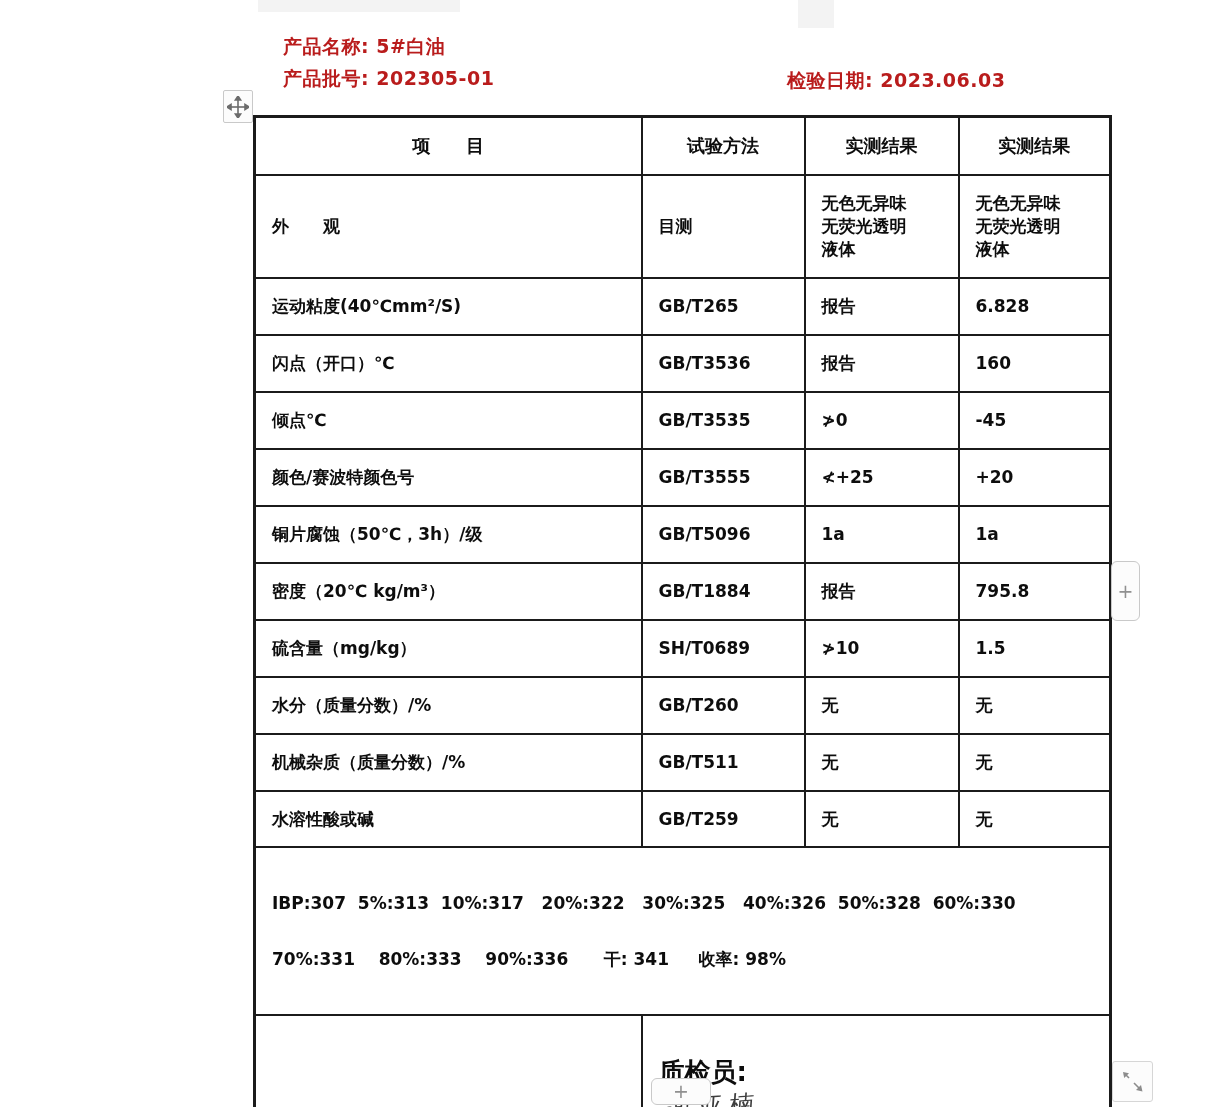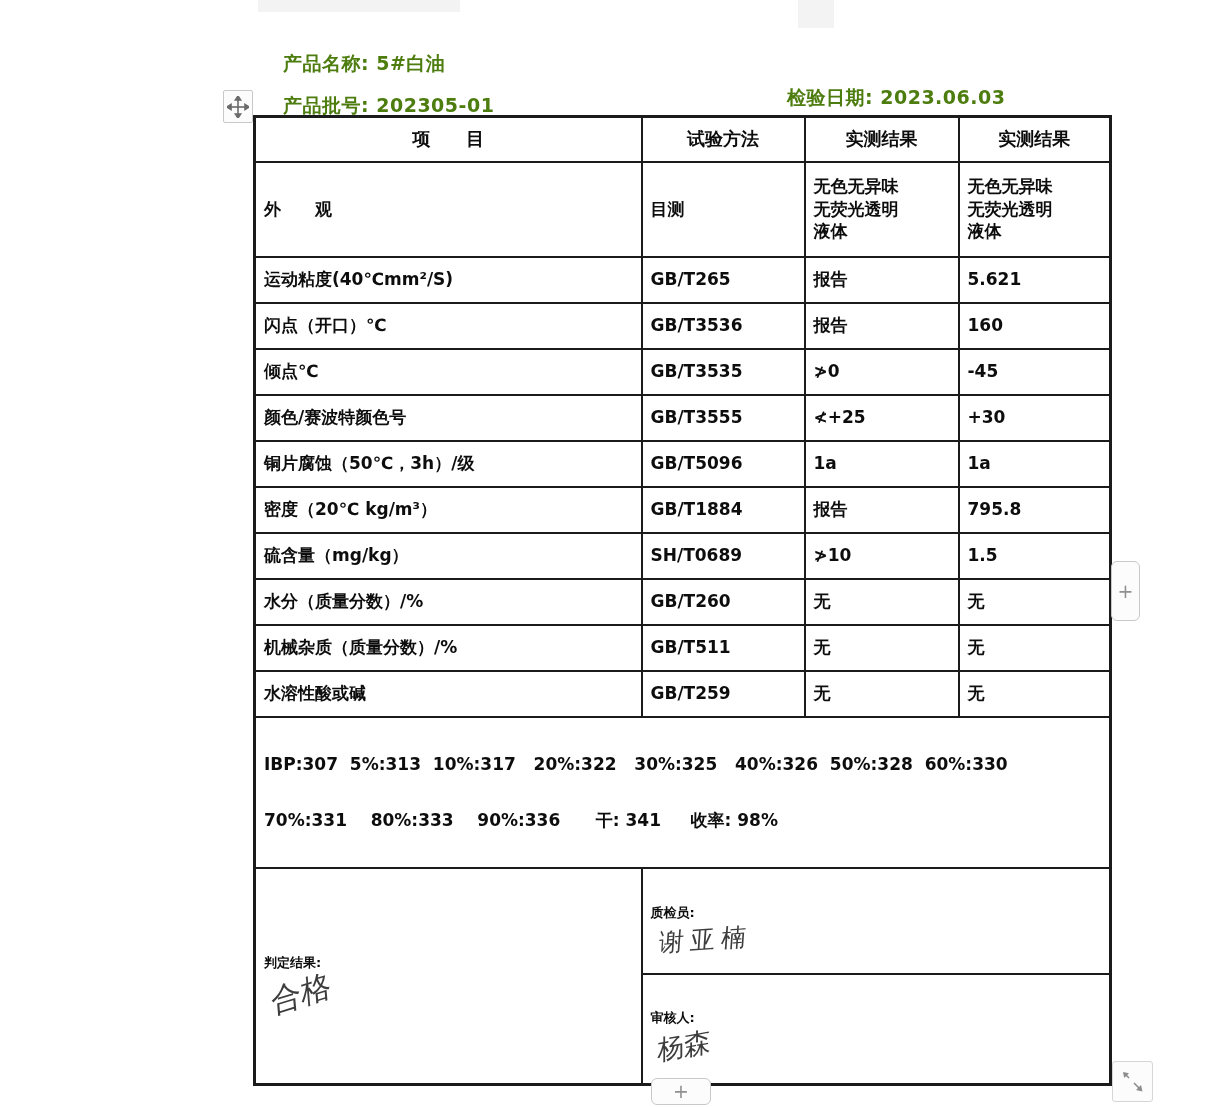--- a/index.html
+++ b/index.html
@@ -2,40 +2,40 @@
 <html><head>
 <meta charset="utf-8">
 <style>
   html,body { margin:0; padding:0; background:#ffffff; }
   body { font-family:"DejaVu Sans","Liberation Sans",sans-serif; }
   #stage { position:relative; width:1231px; height:1107px; background:#ffffff; overflow:hidden; }
 
   .blob { position:absolute; background:#f3f3f3; }
 
   
-  .title-line { position:absolute; font-size:19px; font-weight:bold; color:#4d7c0f; letter-spacing:0.5px; white-space:nowrap;margin-top:17px; }
+  .title-line { position:absolute; font-size:19px; font-weight:bold; color:#b91c1c; letter-spacing:0.5px; white-space:nowrap; }
 
   
   table.doc { position:absolute; left:253px; top:115px; width:856px; border-collapse:collapse; table-layout:fixed; }
-  table.doc td, table.doc th { border:2px solid #1b1b1b; padding:8px; color:#0d0d0d; font-weight:bold; vertical-align:middle; font-size:17px; line-height:1.35; white-space:pre-line; }
+  table.doc td, table.doc th { border:2px solid #1b1b1b; padding:16px; color:#0d0d0d; font-weight:bold; vertical-align:middle; font-size:17px; line-height:1.35; white-space:pre-line; }
   table.doc { border:3px solid #1b1b1b; }
   tr.r-hdr   { height:45px; }
   tr.r-hdr th{ font-size:18px; }
   tr.r-app   { height:95px; }
   tr.r-std   { height:46px; }
   tr.r-ibp   { height:104px; }
   tr.r-insp  { height:63px; }
   tr.r-rev   { height:79px; }
 
   td.ibp-cell { text-align:left; vertical-align:top; padding:8px 6px 0 6px; }
   .ibp-line { white-space:pre-wrap; font-size:17px; font-weight:bold; line-height:1.9; }
 
   td.verdict-cell { text-align:left; padding-left:26px; }
   td.sign-cell { text-align:left; padding-left:12px; }
-  .fld-label { font-size:13px; font-weight:bold; }
+  .fld-label { font-size:26px; font-weight:bold; }
 
   .sig { display:inline-block; font-weight:400; color:#3d3d3d; font-family:"DejaVu Serif","Liberation Serif",serif; }
   .sig-verdict  { font-size:31px; transform:rotate(-17deg) skewX(-12deg); margin-left:6px; margin-bottom:10px; vertical-align:middle; }
   .sig-inspector{ font-size:25px; transform:rotate(-4deg) skewX(-8deg); margin-left:8px; margin-bottom:8px; vertical-align:middle; letter-spacing:6px; }
   .sig-reviewer { font-size:27px; transform:rotate(-10deg) skewX(-10deg); margin-left:6px; margin-bottom:10px; vertical-align:middle; }
 
   
   .handle { position:absolute; background:#fcfcfc; border:1px solid #c9c9c9; border-radius:4px; display:flex; align-items:center; justify-content:center; color:#8a8a8a; box-sizing:border-box; }
   #move-handle   { left:223px; top:90px;  width:30px; height:33px; border-radius:2px; }
   #plus-right    { left:1111px; top:561px; width:29px; height:60px; border-radius:6px; font-size:20px; }
@@ -45,21 +45,21 @@
 </style>
 </head>
 <body>
 
 <div id="stage">
 
   <div class="blob" style="left:258px;top:0;width:202px;height:12px;"></div>
   <div class="blob" style="left:798px;top:0;width:36px;height:28px;"></div>
 
   <div class="title-line" style="left:283px;top:34px;"><span>产品名称:</span> <span>5#白油</span></div>
-  <div class="title-line" style="left:283px;top:76px;"><span>产品批号:</span> <span>202305-01</span></div>
+  <div class="title-line" style="left:283px;top:66px;"><span>产品批号:</span> <span>202305-01</span></div>
   <div class="title-line" style="left:787px;top:68px;"><span>检验日期:</span> <span>2023.06.03</span></div>
 
   <table class="doc">
     <colgroup>
         <col style="width:387px">
         <col style="width:163px">
         <col style="width:154px">
         <col style="width:152px">
       </colgroup>
     <tbody>
@@ -76,39 +76,39 @@
 无荧光透明
 液体</td>
       <td>无色无异味
 无荧光透明
 液体</td>
     </tr>
     <tr class="r-std">
       <td>运动粘度(40℃mm²/S)</td>
       <td>GB/T265</td>
       <td>报告</td>
-      <td>5.621</td>
+      <td>6.828</td>
     </tr>
     <tr class="r-std">
       <td>闪点（开口）℃</td>
       <td>GB/T3536</td>
       <td>报告</td>
       <td>160</td>
     </tr>
     <tr class="r-std">
       <td>倾点℃</td>
       <td>GB/T3535</td>
       <td>≯0</td>
       <td>-45</td>
     </tr>
     <tr class="r-std">
       <td>颜色/赛波特颜色号</td>
       <td>GB/T3555</td>
       <td>≮+25</td>
-      <td>+30</td>
+      <td>+20</td>
     </tr>
     <tr class="r-std">
       <td>铜片腐蚀（50℃，3h）/级</td>
       <td>GB/T5096</td>
       <td>1a</td>
       <td>1a</td>
     </tr>
     <tr class="r-std">
       <td>密度（20℃ kg/m³）</td>
       <td>GB/T1884</td>

